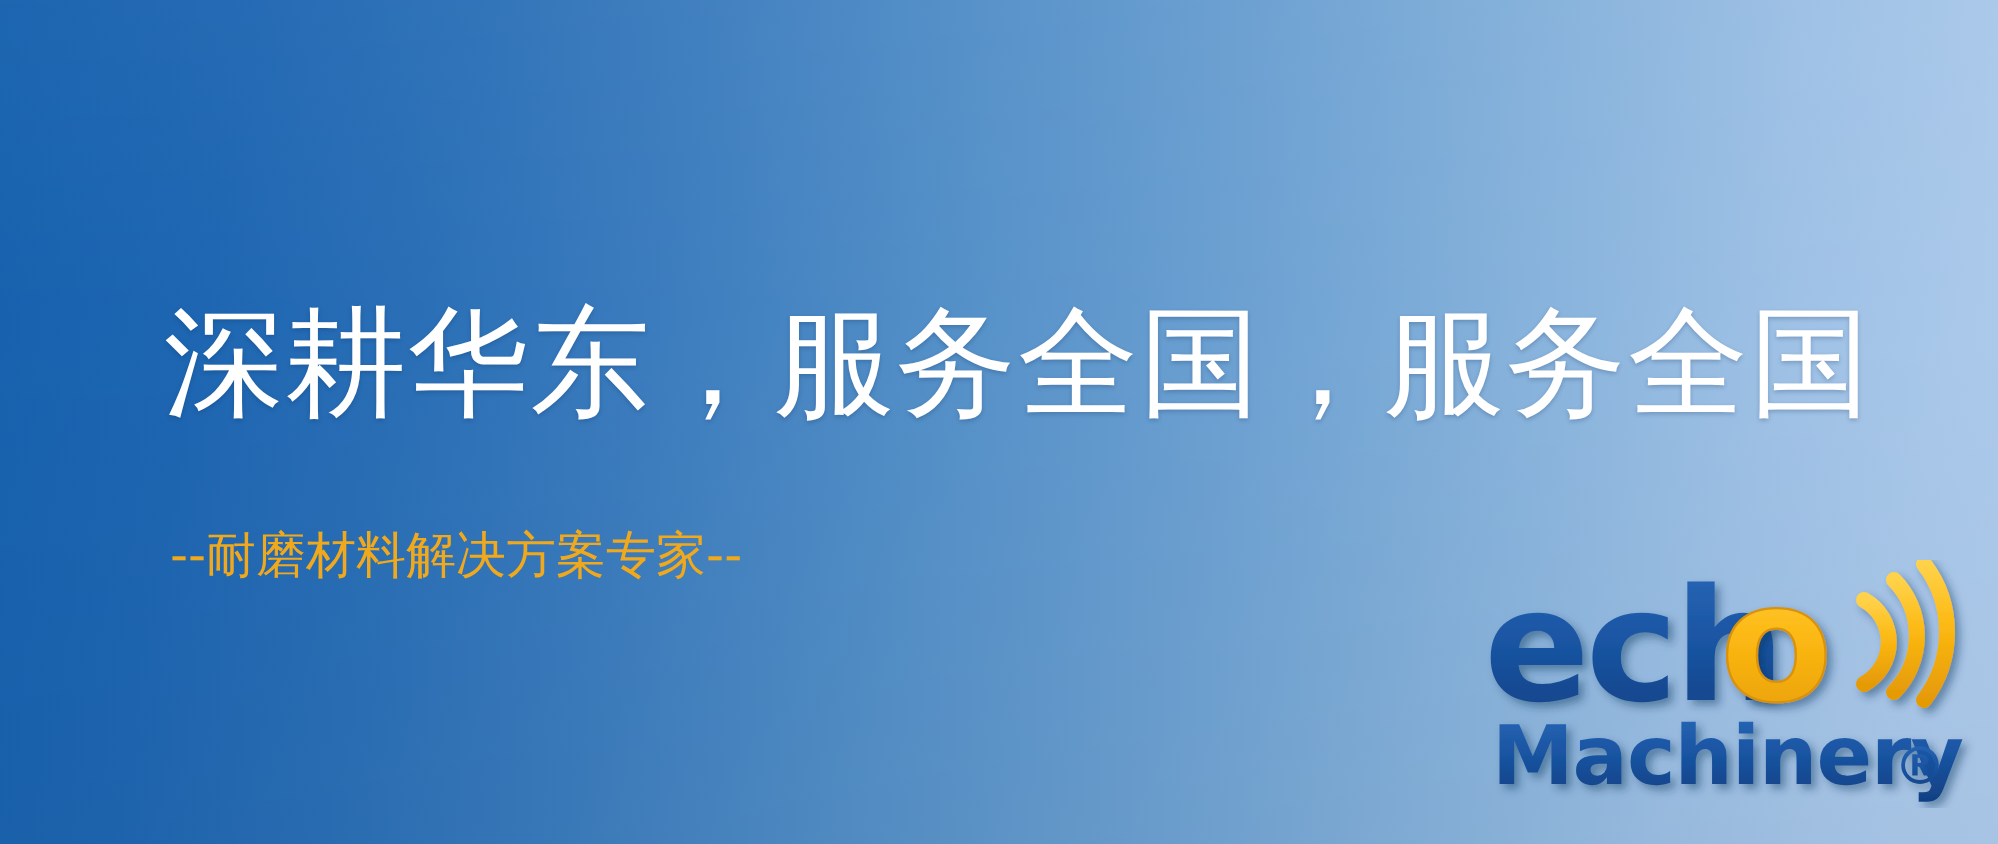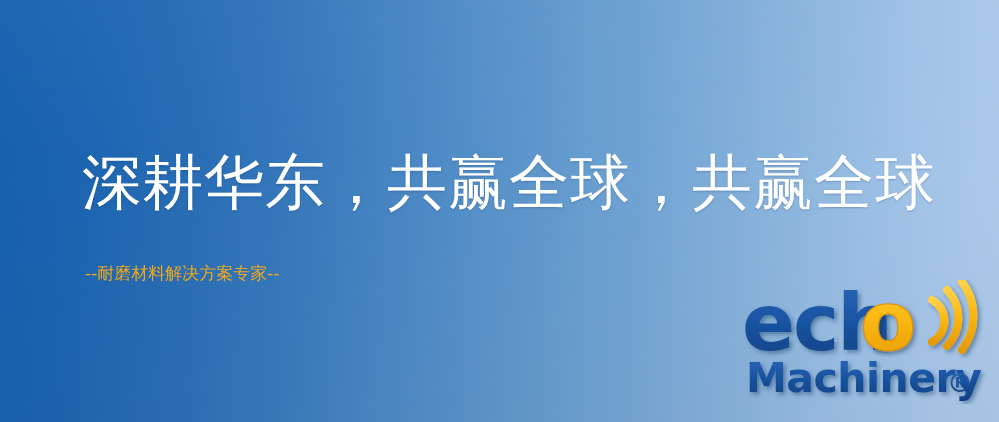--- a/index.html
+++ b/index.html
@@ -52,21 +52,21 @@
     z-index: 3;
   }
 
   .subhead {
     position: absolute;
     left: 85px;
     top: 264px;
     margin: 0;
     font-family: "DejaVu Sans", "Liberation Sans", sans-serif;
     font-weight: 400;
-    font-size: 17px;
+    font-size: 25px;
     line-height: 1.15;
     letter-spacing: 0px;
     color: #f0a81c;
     white-space: nowrap;
     z-index: 3;
   }
 
   
   .logo {
     position: absolute;
@@ -76,21 +76,21 @@
     height: 124px;
     z-index: 4;
   }
   .logo svg { display: block; width: 100%; height: 100%; }
 </style>
 </head>
 <body>
 
 <div id="banner">
 
-  <h1 class="headline">深耕华东，共赢全球，共赢全球</h1>
+  <h1 class="headline">深耕华东，服务全国，服务全国</h1>
 
   <p class="subhead">--耐磨材料解决方案专家--</p>
 
   <div class="logo">
     <svg viewBox="0 0 252 124" xmlns="http://www.w3.org/2000/svg" aria-label="echo Machinery">
       <defs>
         <linearGradient id="gBlue" x1="0" y1="0" x2="0" y2="1">
           <stop offset="0%" stop-color="#2a68b8"></stop>
           <stop offset="45%" stop-color="#1a55a3"></stop>
           <stop offset="100%" stop-color="#103f82"></stop>

